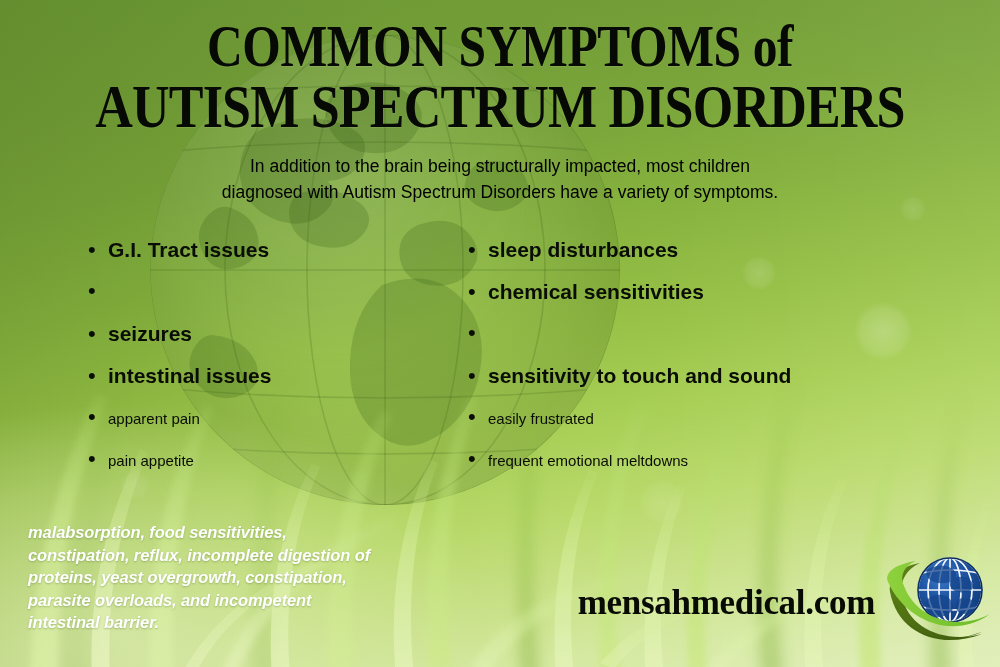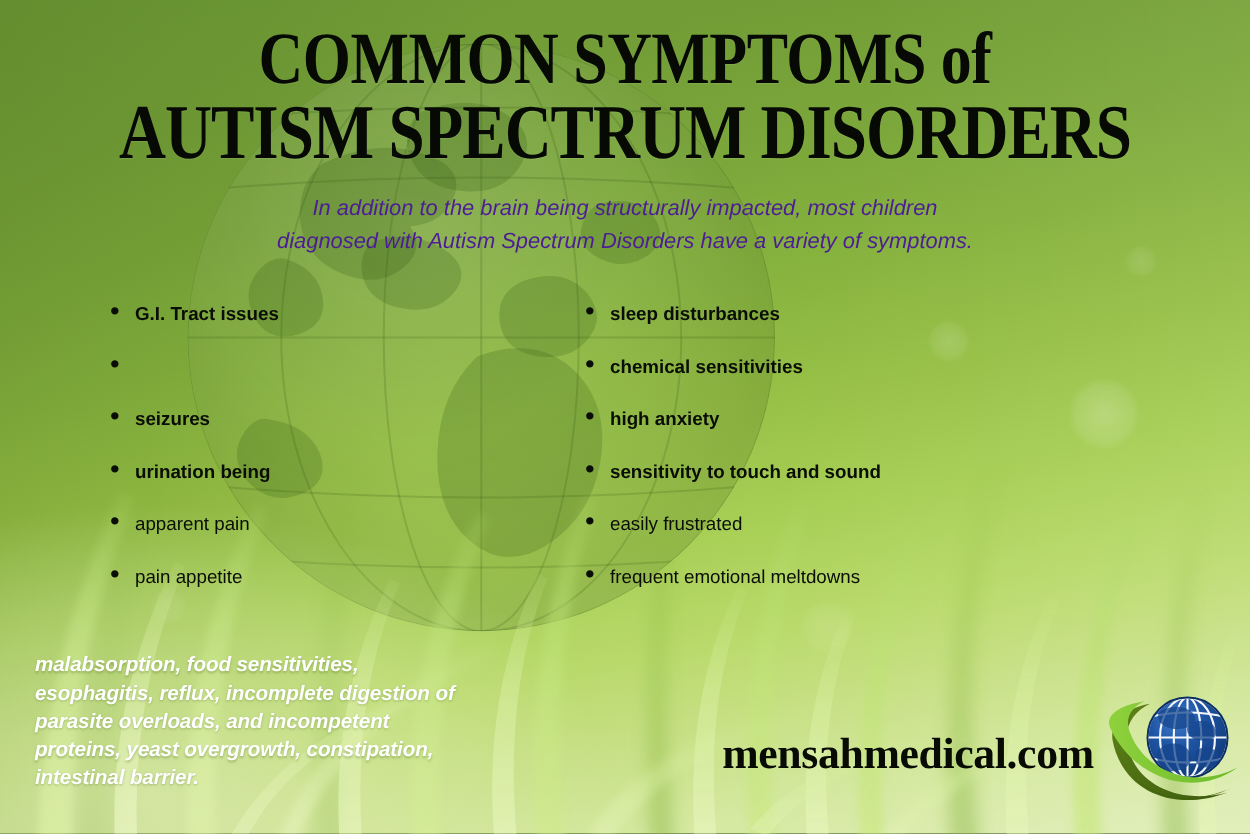--- a/index.html
+++ b/index.html
@@ -101,25 +101,24 @@
     transform-origin:50% 0;
     white-space:nowrap;
     text-shadow:0 1px 1px rgba(255,255,255,0.10);
   }
   .title .ln { display:block; }
   .title .ln2 { font-size:62px; letter-spacing:-1px; }
 
   .subtitle {
     position:absolute; left:0; right:0; top:153px;
     text-align:center;
-    color:#4c1d95;
+    color:#000000;
     font-size:17.5px;
     line-height:26px;
     font-weight:400;
-    font-style:italic;
   }
   .subtitle .ln { display:block; }
 
   .columns {
     position:absolute; left:0; top:238px; right:0;
   }
   .col {
     position:absolute; top:0;
   }
   .col-left  { left:88px;  width:380px; }
@@ -134,21 +133,21 @@
     white-space:nowrap;
   }
   .sym .dot {
     flex:0 0 auto;
     width:20px;
     font-size:22px;
     line-height:1;
     color:#0a0d05;
   }
   .sym .txt { flex:0 0 auto; }
-  .sym.strong .txt { font-weight:700; font-size:15px; }
+  .sym.strong .txt { font-weight:700; font-size:21px; }
   .sym.light  .txt { font-weight:400; font-size:15px; }
 
   .note {
     position:absolute;
     left:28px; top:521px;
     width:420px;
     color:#ffffff;
     font-size:16.5px;
     line-height:22.5px;
     font-weight:700;
@@ -313,21 +312,21 @@
         </div>
         <div class="sym strong">
           <span class="dot">•</span>
         </div>
         <div class="sym strong">
           <span class="dot">•</span>
           <span class="txt">seizures</span>
         </div>
         <div class="sym strong">
           <span class="dot">•</span>
-          <span class="txt">urination being</span>
+          <span class="txt">intestinal issues</span>
         </div>
         <div class="sym light">
           <span class="dot">•</span>
           <span class="txt">apparent pain</span>
         </div>
         <div class="sym light">
           <span class="dot">•</span>
           <span class="txt">pain appetite</span>
         </div>
       </div>
@@ -336,43 +335,42 @@
         <div class="sym strong">
           <span class="dot">•</span>
           <span class="txt">sleep disturbances</span>
         </div>
         <div class="sym strong">
           <span class="dot">•</span>
           <span class="txt">chemical sensitivities</span>
         </div>
         <div class="sym strong">
           <span class="dot">•</span>
-          <span class="txt">high anxiety</span>
         </div>
         <div class="sym strong">
           <span class="dot">•</span>
           <span class="txt">sensitivity to touch and sound</span>
         </div>
         <div class="sym light">
           <span class="dot">•</span>
           <span class="txt">easily frustrated</span>
         </div>
         <div class="sym light">
           <span class="dot">•</span>
           <span class="txt">frequent emotional meltdowns</span>
         </div>
       </div>
 
     </div>
 
     <div class="note">
       <span class="ln">malabsorption, food sensitivities,</span>
-      <span class="ln">esophagitis, reflux, incomplete digestion of</span>
+      <span class="ln">constipation, reflux, incomplete digestion of</span>
+      <span class="ln">proteins, yeast overgrowth, constipation,</span>
       <span class="ln">parasite overloads, and incompetent</span>
-      <span class="ln">proteins, yeast overgrowth, constipation,</span>
       <span class="ln">intestinal barrier.</span>
     </div>
 
     <div class="site">mensahmedical.com</div>
 
     <div class="logo">
       <svg viewBox="0 0 110 105" aria-hidden="true">
         <defs>
           <clipPath id="globeclip">
               <circle cx="68" cy="42" r="32"></circle>

